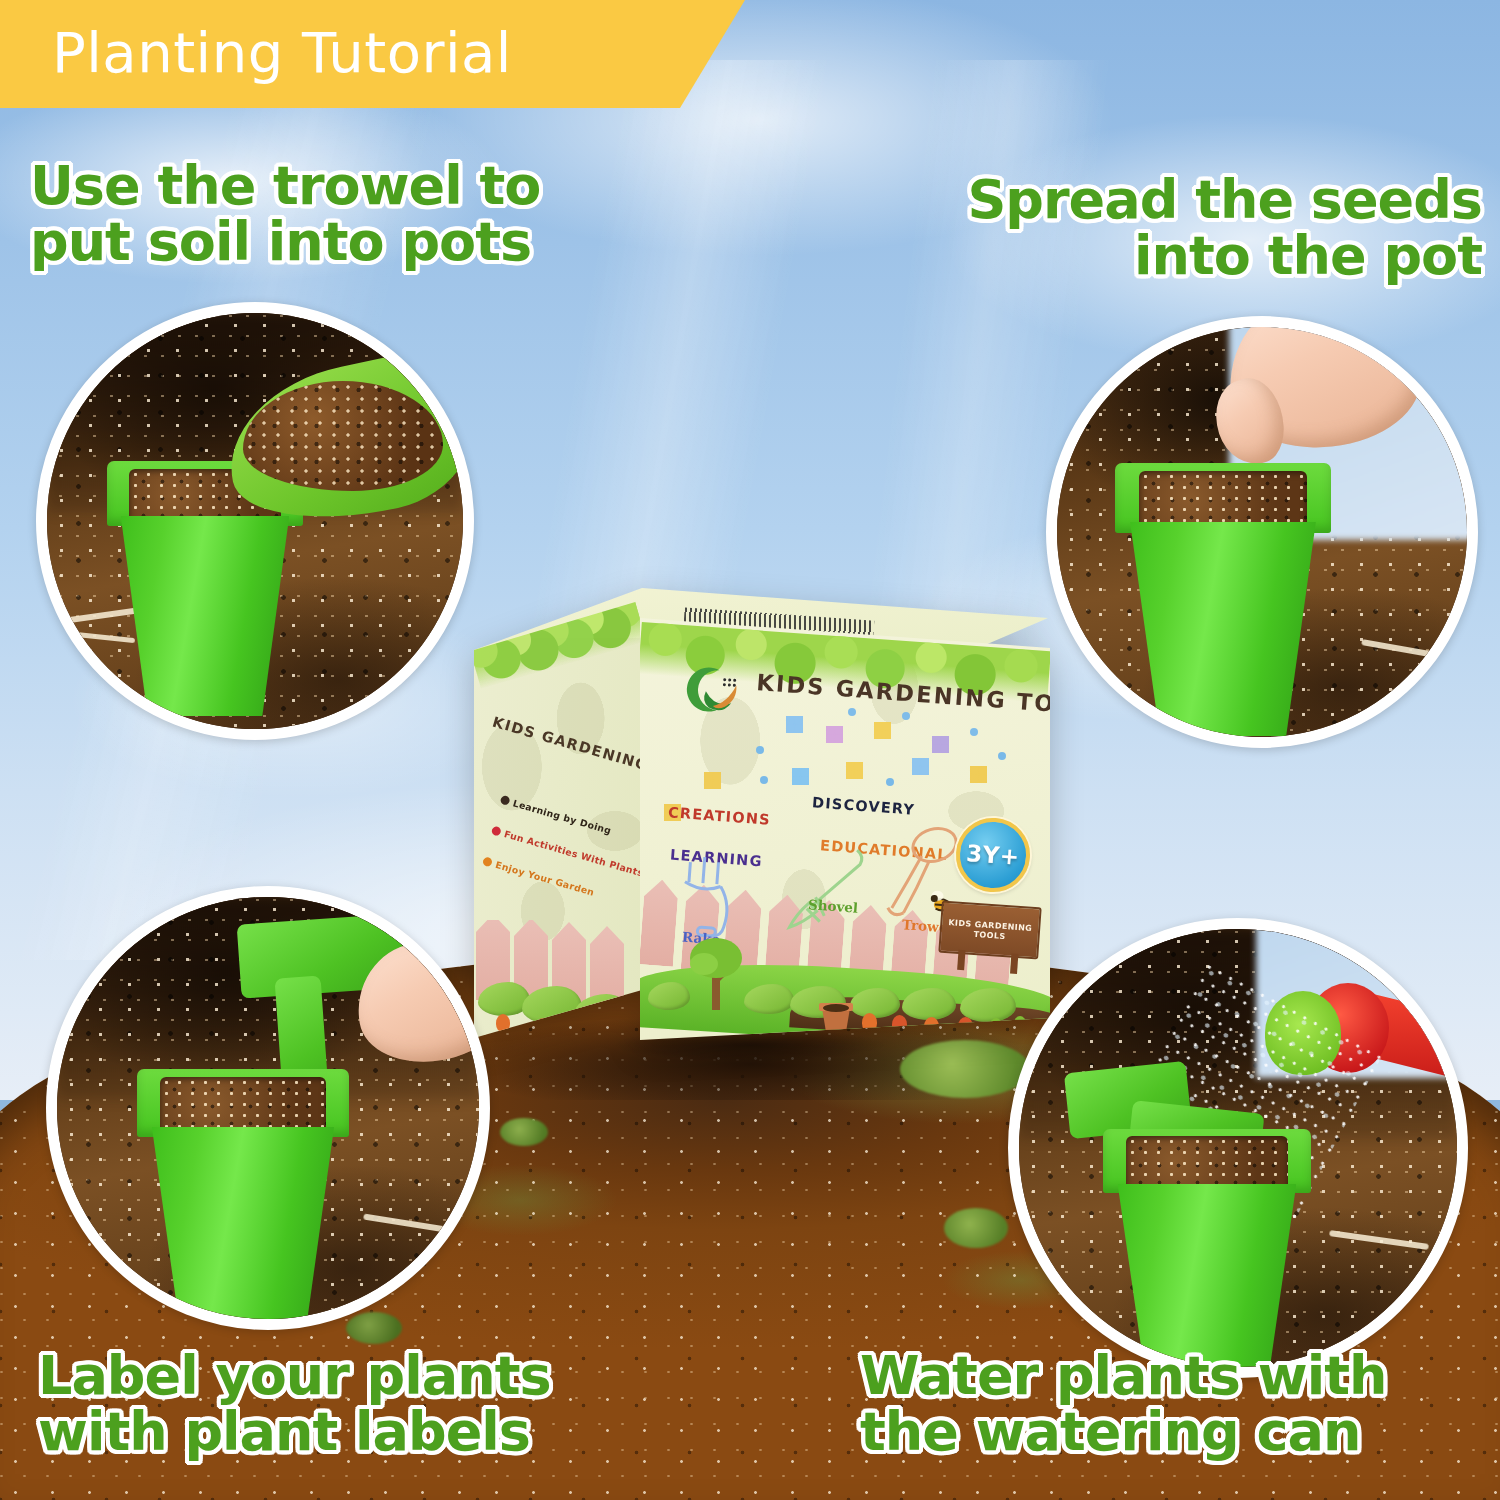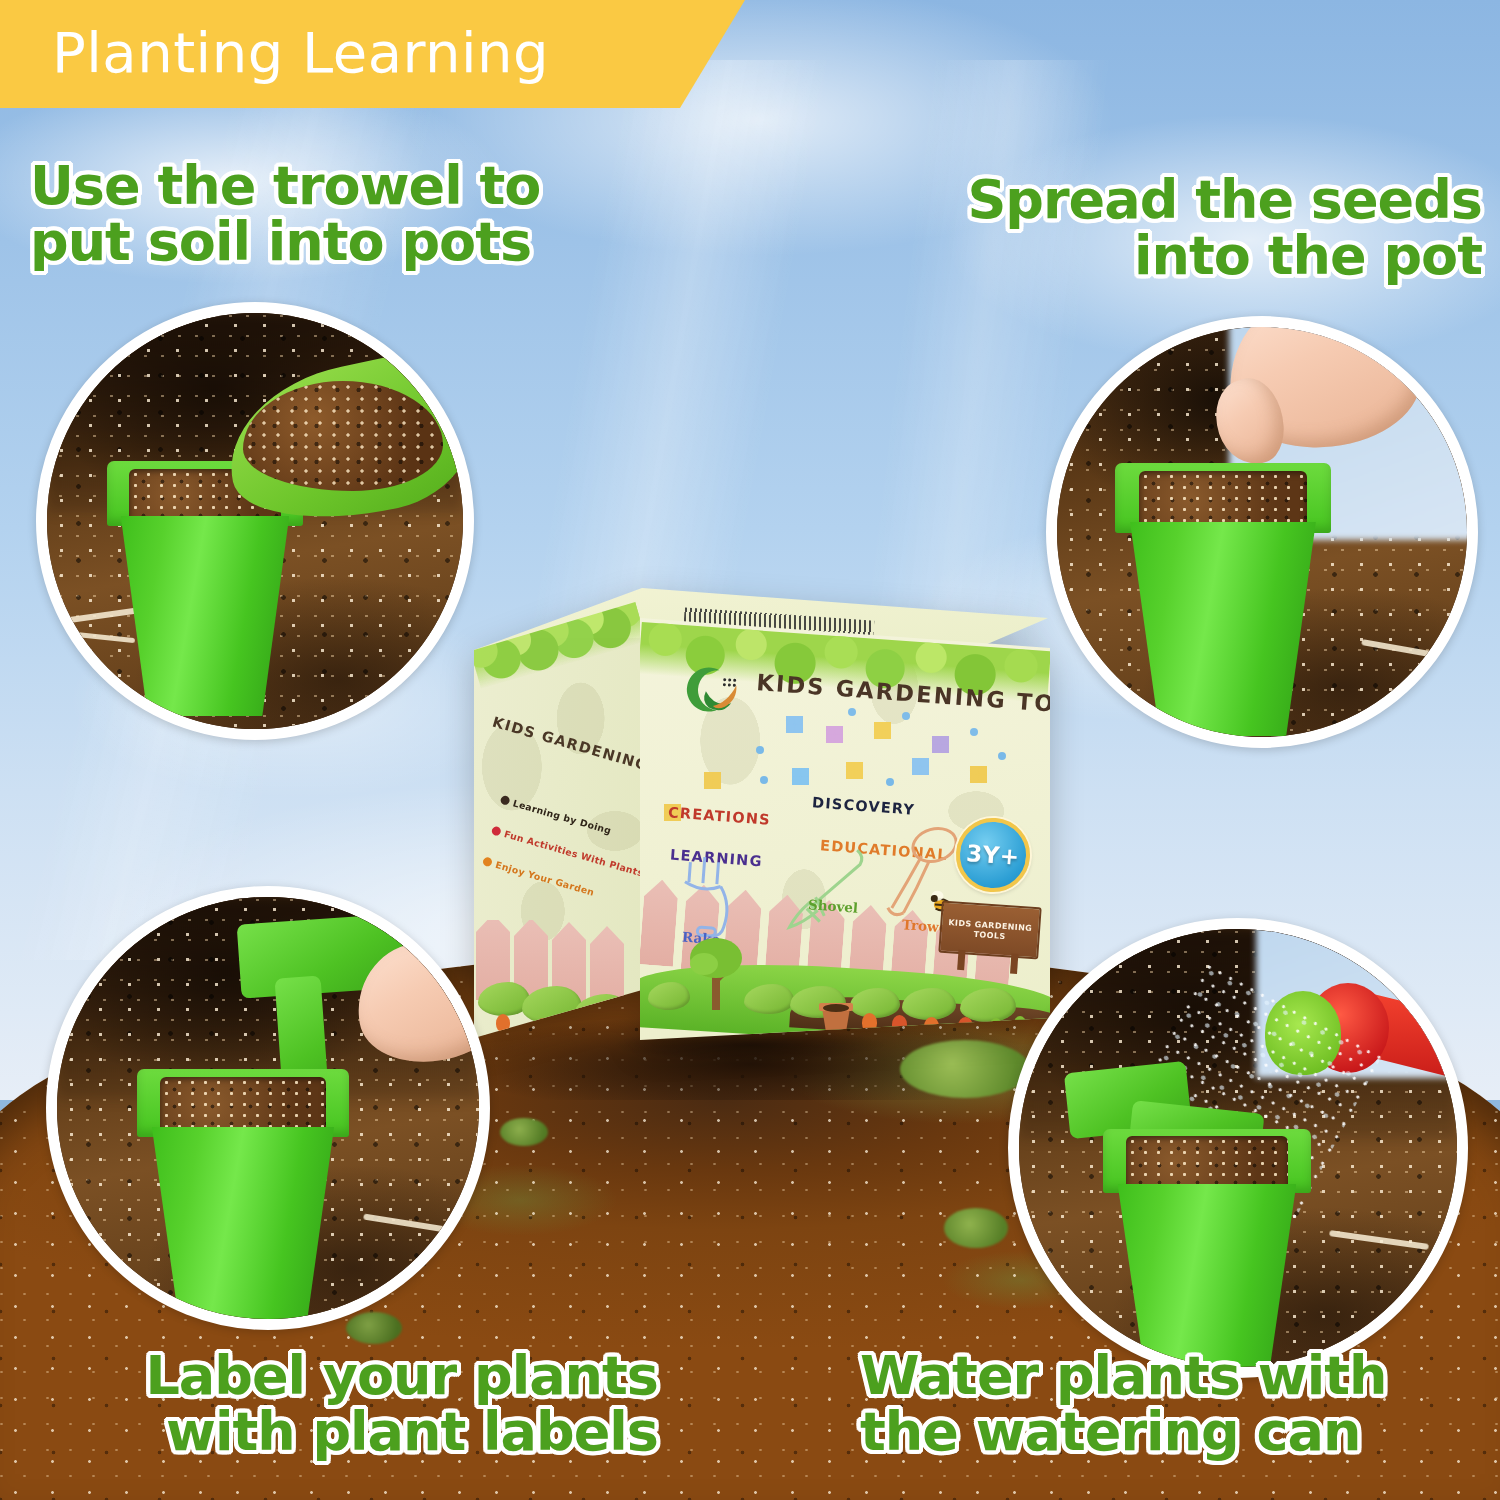--- a/index.html
+++ b/index.html
@@ -95,21 +95,21 @@
     line-height: 1.04;
     letter-spacing: -1px;
     text-shadow:
       -3px -3px 0 #fff,  3px -3px 0 #fff, -3px  3px 0 #fff,  3px  3px 0 #fff,
        0   -4px 0 #fff,  0    4px 0 #fff, -4px  0   0 #fff,  4px  0   0 #fff,
       -2px -4px 0 #fff,  2px -4px 0 #fff, -2px  4px 0 #fff,  2px  4px 0 #fff,
       -4px -2px 0 #fff,  4px -2px 0 #fff, -4px  2px 0 #fff,  4px  2px 0 #fff;
   }
   #cap-tl { left: 30px;  top: 158px;  text-align: left;  width: 620px; }
   #cap-tr { right: 18px; top: 172px;  text-align: right; width: 600px; }
-  #cap-bl { left: 38px;  top: 1348px; text-align: right;  width: 620px; }
+  #cap-bl { left: 38px;  top: 1348px; text-align: left;  width: 620px; }
   #cap-br { right: 20px; top: 1348px; width: 620px; }
 
   
   .circle {
     position: absolute;
     border-radius: 50%;
     border: 11px solid #ffffff;
     overflow: hidden;
     z-index: 5;
     background: #3a2310;
@@ -465,21 +465,21 @@
 
   <div class="moss" style="left:900px; top:1040px; width:130px; height:58px; background:radial-gradient(circle at 40% 40%, #9bbd55, #5f8a2c 75%);"></div>
   <div class="moss" style="left:944px; top:1208px; width:64px; height:40px; background:radial-gradient(circle at 40% 40%, #8fb24d, #577f27 75%);"></div>
   <div class="moss" style="left:500px; top:1118px; width:48px; height:28px; background:radial-gradient(circle at 40% 40%, #8cae4c, #527a24 75%);"></div>
   <div class="moss" style="left:346px; top:1312px; width:56px; height:32px; background:radial-gradient(circle at 40% 40%, #7e9f44, #4b6f20 75%);"></div>
 </div>
 
 <div class="shadow-under"></div>
 
 <div id="banner">
-  <div class="btxt">Planting Learning</div>
+  <div class="btxt">Planting Tutorial</div>
 </div>
 
 <div class="circle" id="circ-tl">
   <div class="soilbg blurtop"></div>
   <div class="strawA" style="left:8px; top:300px; width:86px; height:6px; transform:rotate(-8deg);"></div>
   <div class="strawB" style="left:28px; top:322px; width:60px; height:5px; transform:rotate(6deg);"></div>
 
   <div class="pot" style="left:60px; top:148px; width:196px; height:250px;">
     <div class="rim"></div>
     <div class="soil"></div>

